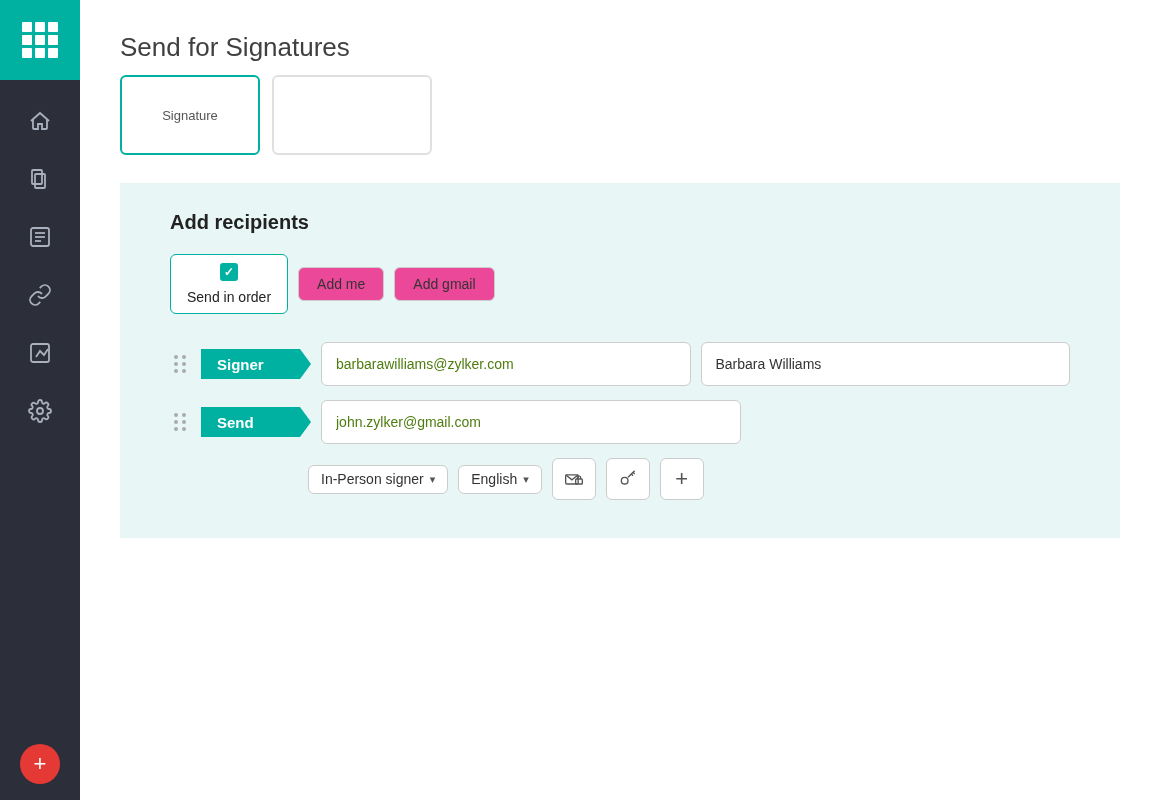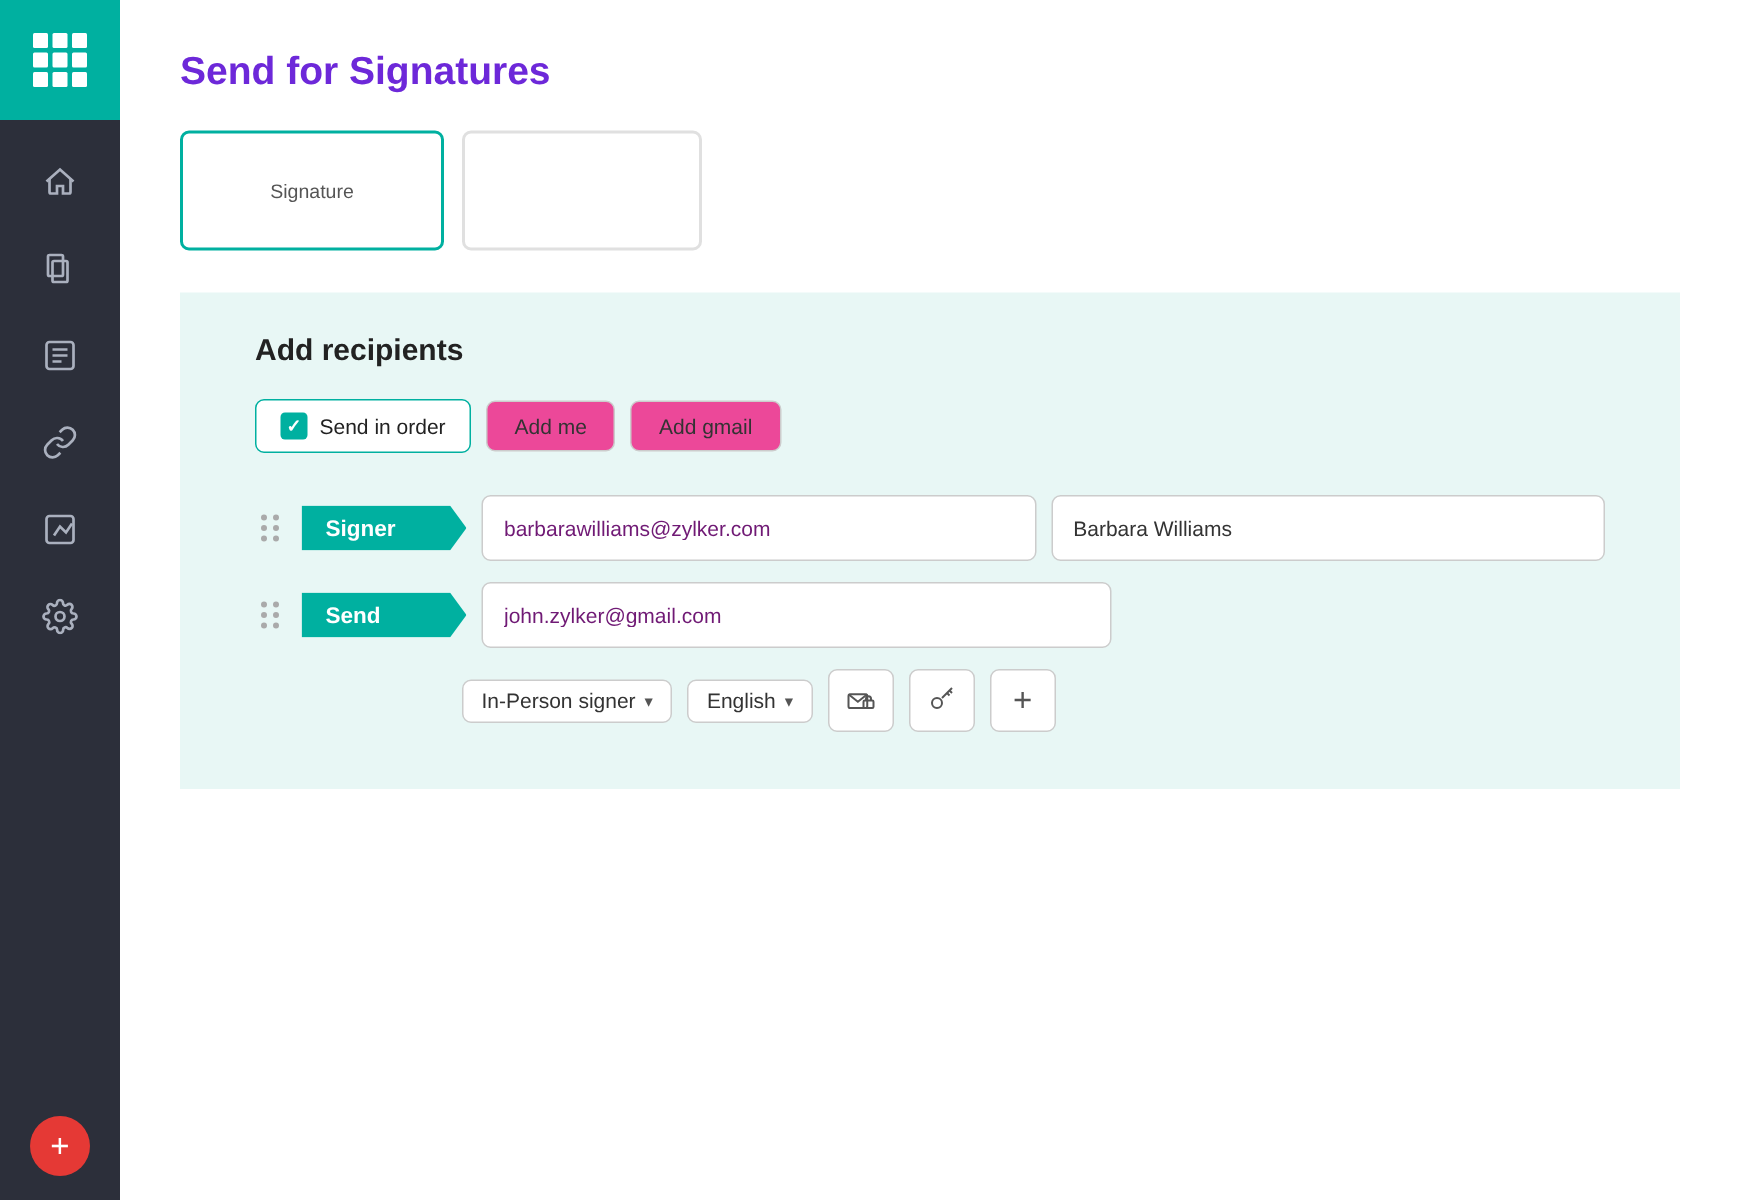--- a/index.html
+++ b/index.html
@@ -75,35 +75,35 @@
       flex: 1;
       background: white;
       display: flex;
       flex-direction: column;
       overflow-y: auto;
       padding: 32px 40px;
     }
 
     .page-title {
       font-size: 26px;
-      font-weight: 700;
-      color: #6d28d9;
-      margin-bottom: 24px;
+      font-weight: 400;
+      color: #404040;
+      margin-bottom: 12px;
     }
 
     
     .doc-preview {
       display: flex;
       gap: 12px;
       margin-bottom: 28px;
     }
     .doc-card {
       border: 2px solid #00b0a0;
       border-radius: 6px;
-      width: 176px;
+      width: 140px;
       height: 80px;
       display: flex;
       align-items: center;
       justify-content: center;
       background: white;
     }
     .doc-card-label {
       font-size: 13px;
       color: #555;
     }
@@ -137,20 +137,21 @@
       display: flex;
       align-items: center;
       gap: 8px;
       border: 1.5px solid #00b0a0;
       border-radius: 6px;
       padding: 8px 16px;
       background: white;
       cursor: pointer;
       font-size: 14px;
       color: #222;
+      flex-direction: column;
     }
     .checkbox-checked {
       width: 18px;
       height: 18px;
       background: #00b0a0;
       border-radius: 3px;
       display: flex;
       align-items: center;
       justify-content: center;
       flex-shrink: 0;
@@ -206,21 +207,21 @@
     }
     .email-input {
       flex: 1;
       max-width: 420px;
       height: 44px;
       border: 1.5px solid #ccc;
       border-radius: 6px;
       padding: 0 14px;
       font-size: 14px;
       background: white;
-      color: #701a75;
+      color: #4d7c0f;
       outline: none;
     }
     .name-input {
       flex: 1;
       height: 44px;
       border: 1.5px solid #ccc;
       border-radius: 6px;
       padding: 0 14px;
       font-size: 14px;
       background: white;

